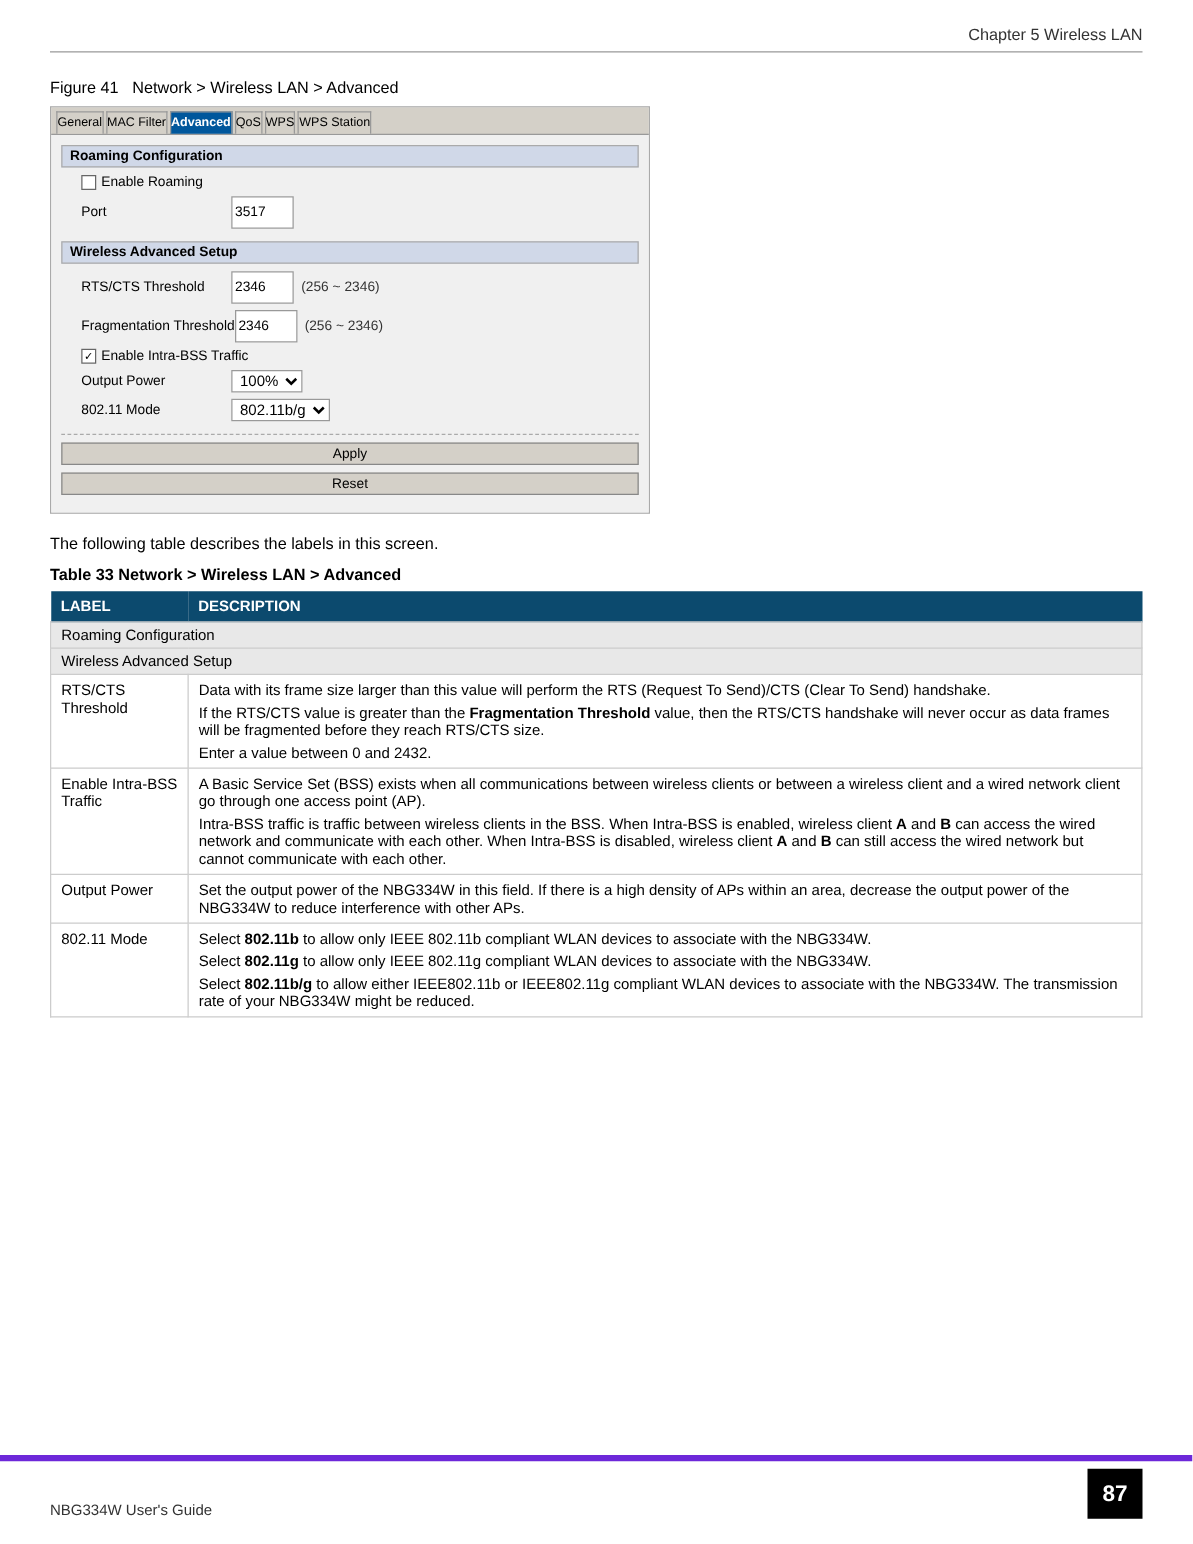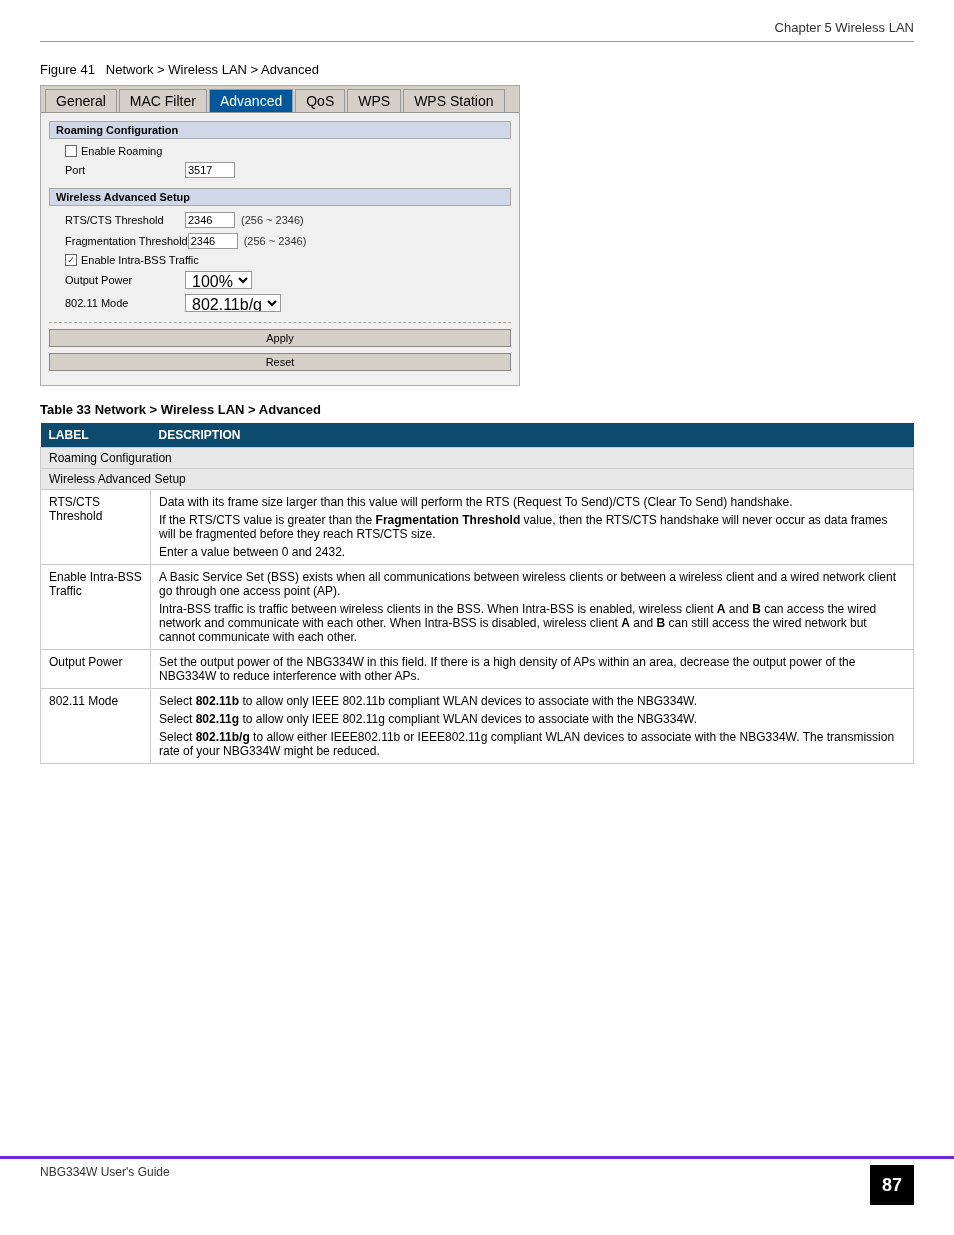--- a/index.html
+++ b/index.html
@@ -57,33 +57,33 @@
 
     .ui-tabs {
       display: flex;
       background: #d4d0c8;
       border-bottom: 1px solid #999;
       padding: 3px 4px 0 4px;
       gap: 2px;
     }
 
     .ui-tab {
-      padding: 3px 10px;
-      font-size: 14px;
+      padding: 3px 0;
+      font-size: 10px;
       background: #d4d0c8;
       border: 1px solid #999;
       border-bottom: none;
       cursor: pointer;
       color: #000;
     }
 
     .ui-tab.active {
       background: #00579c;
       color: #fff;
-      font-weight: normal;
+      font-weight: bold;
     }
 
     .ui-body {
       padding: 8px;
       background: #f0f0f0;
     }
 
     .ui-section {
       margin-bottom: 10px;
     }
@@ -118,37 +118,37 @@
     }
 
     .ui-label {
       min-width: 120px;
       font-size: 11px;
     }
 
     .ui-input {
       border: 1px solid #999;
       background: #fff;
-      height: 16px;
+      height: 26px;
       width: 50px;
       font-size: 11px;
       padding: 0 2px;
     }
 
     .ui-range-hint {
       font-size: 11px;
       margin-left: 6px;
       color: #333;
     }
 
     .ui-select {
       border: 1px solid #999;
       background: #fff;
       height: 18px;
-      font-size: 16px;
+      font-size: 12px;
       padding: 0 2px;
     }
 
     .ui-buttons {
       display: flex;
       justify-content: center;
       gap: 6px;
       padding: 6px 0;
       border-top: 1px dashed #aaa;
       margin-top: 4px;
@@ -218,28 +218,28 @@
       margin-bottom: 4px;
     }
 
     .data-table p:last-child {
       margin-bottom: 0;
     }
 
     
     .page-footer {
       position: absolute;
-      bottom: 30px;
+      bottom: 20px;
       left: 0;
       right: 0;
       display: flex;
       justify-content: space-between;
-      align-items: flex-start;
+      align-items: flex-end;
       padding: 0 40px;
-      border-top: 3px solid #6d28d9;
+      border-top: 5px solid #6d28d9;
       padding-top: 6px;
     }
 
     .footer-left {
       font-size: 12px;
       color: #333;
     }
 
     .page-number-box {
       background: #000;
@@ -321,20 +321,21 @@
         </div>
       </div>
 
       <div class="ui-buttons">
         <button class="ui-btn">Apply</button>
         <button class="ui-btn">Reset</button>
       </div>
     </div>
   </div>
 
+  <p class="description-text">The following table describes the labels in this screen.</p>
 
   <div class="table-caption">Table 33   Network &gt; Wireless LAN &gt; Advanced</div>
 
   <table class="data-table">
     <thead>
       <tr>
         <th>LABEL</th>
         <th>DESCRIPTION</th>
       </tr>
     </thead>

